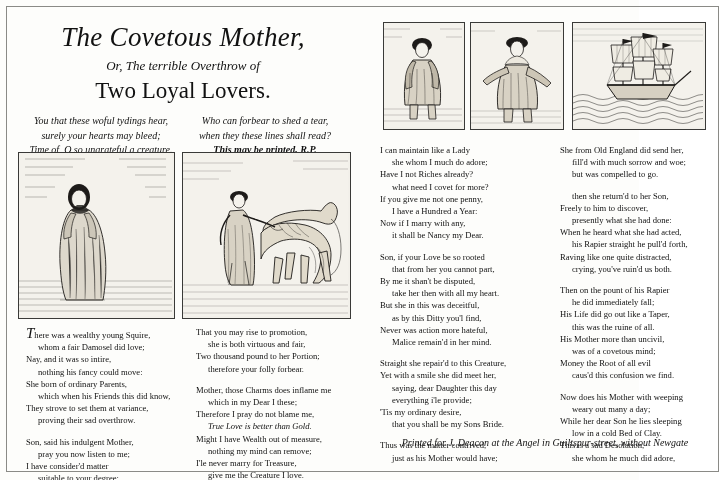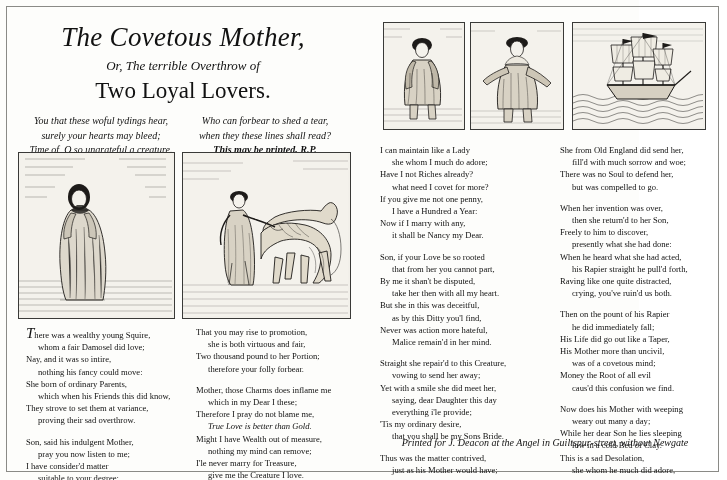--- a/index.html
+++ b/index.html
@@ -327,55 +327,53 @@
       <div class="indent">that from her you cannot part,</div>
       <div>By me it shan't be disputed,</div>
       <div class="indent">take her then with all my heart.</div>
       <div>But she in this was deceitful,</div>
       <div class="indent">as by this Ditty you'l find,</div>
       <div>Never was action more hateful,</div>
       <div class="indent">Malice remain'd in her mind.</div>
     </div>
     <div class="stanza">
       <div>Straight she repair'd to this Creature,</div>
-      <div class="indent">vowing to send her away;</div>
       <div>Yet with a smile she did meet her,</div>
       <div class="indent">saying, dear Daughter this day</div>
       <div class="indent">everything i'le provide;</div>
       <div>'Tis my ordinary desire,</div>
       <div class="indent">that you shall be my Sons Bride.</div>
     </div>
     <div class="stanza">
       <div>Thus was the matter contrived,</div>
       <div class="indent">just as his Mother would have;</div>
 
     </div>
   </div>
 
   <div class="col" id="col4">
     <div class="stanza">
       <div>She from Old England did send her,</div>
       <div class="indent">fill'd with much sorrow and woe;</div>
-      <div>There was no Soul to defend her,</div>
       <div class="indent">but was compelled to go.</div>
     </div>
     <div class="stanza">
-      <div>When her invention was over,</div>
       <div class="indent">then she return'd to her Son,</div>
       <div>Freely to him to discover,</div>
       <div class="indent">presently what she had done:</div>
       <div>When he heard what she had acted,</div>
       <div class="indent">his Rapier straight he pull'd forth,</div>
       <div>Raving like one quite distracted,</div>
       <div class="indent">crying, you've ruin'd us both.</div>
     </div>
     <div class="stanza">
       <div>Then on the pount of his Rapier</div>
       <div class="indent">he did immediately fall;</div>
       <div>His Life did go out like a Taper,</div>
+      <div class="indent">this was the ruine of all.</div>
       <div>His Mother more than uncivil,</div>
       <div class="indent">was of a covetous mind;</div>
       <div>Money the Root of all evil</div>
       <div class="indent">caus'd this confusion we find.</div>
     </div>
     <div class="stanza">
       <div>Now does his Mother with weeping</div>
       <div class="indent">weary out many a day;</div>
       <div>While her dear Son he lies sleeping</div>
       <div class="indent">low in a cold Bed of Clay.</div>

